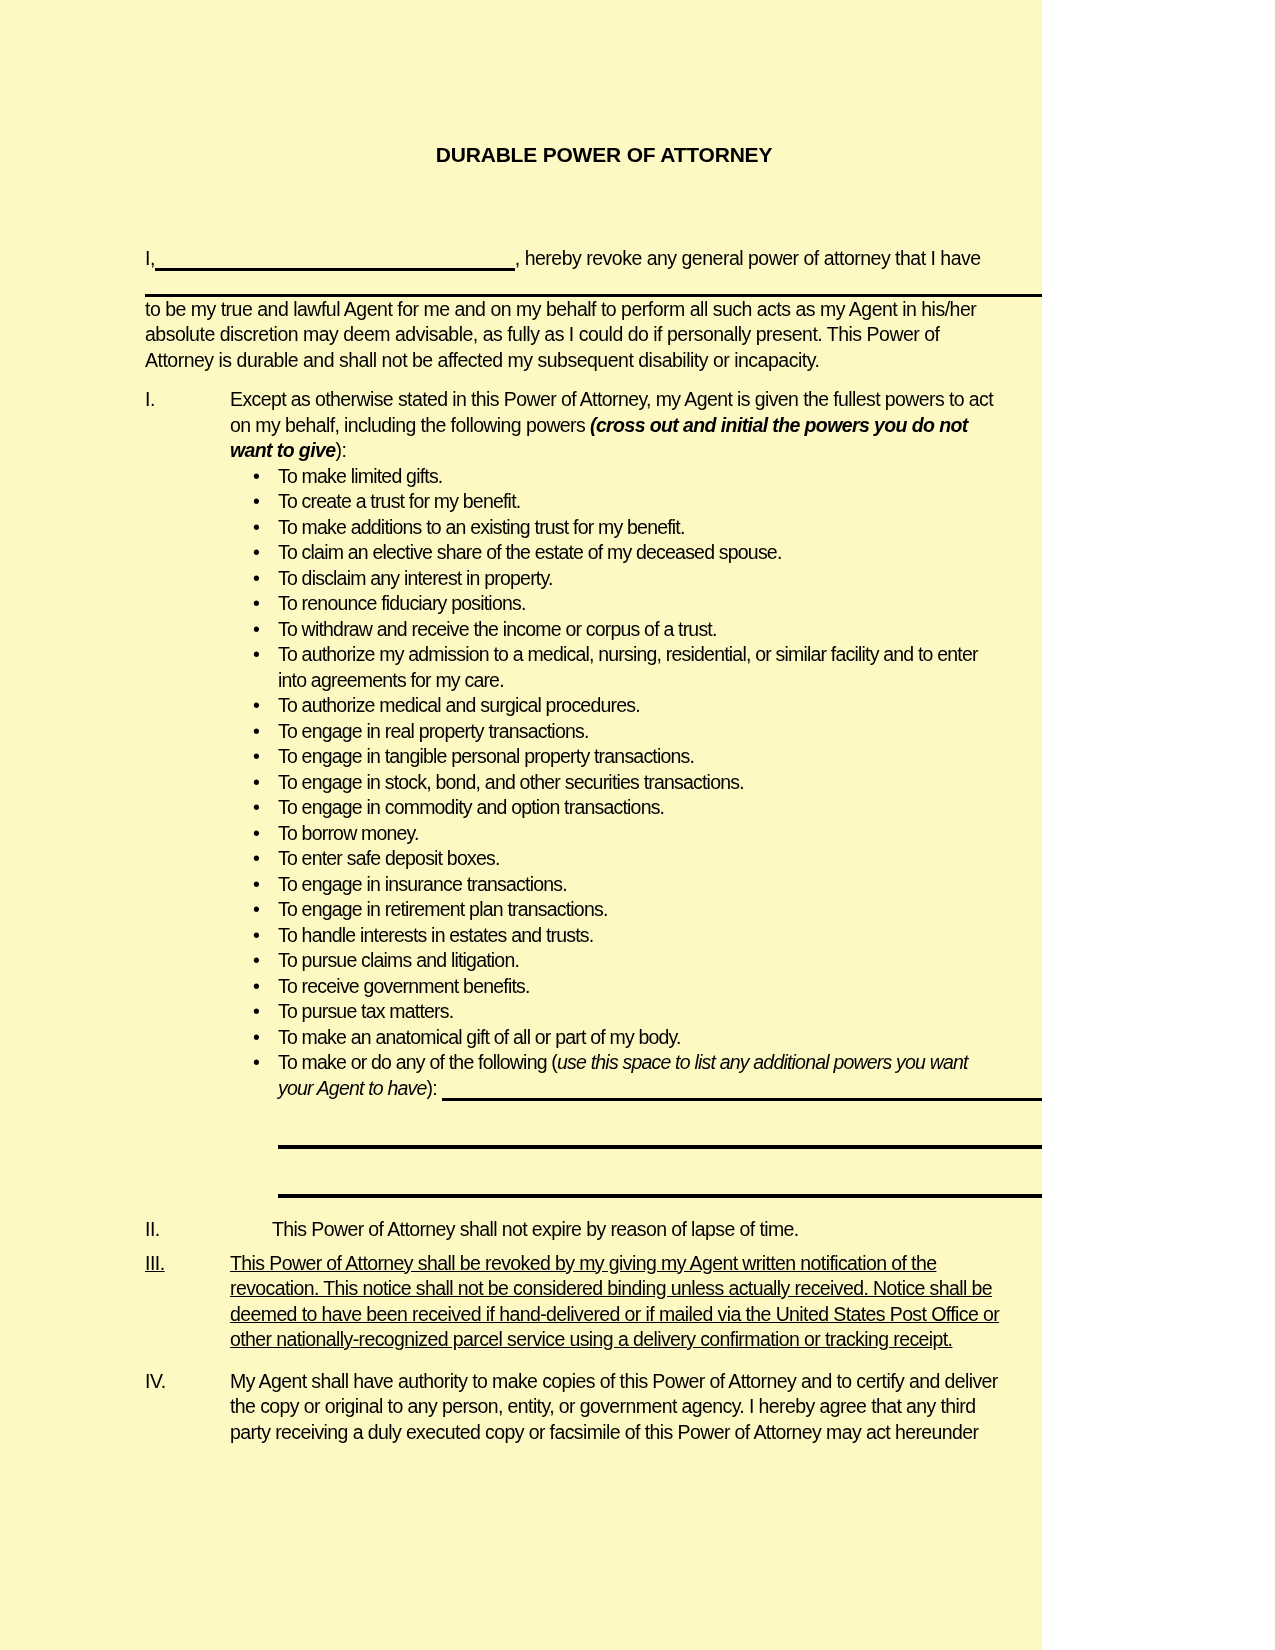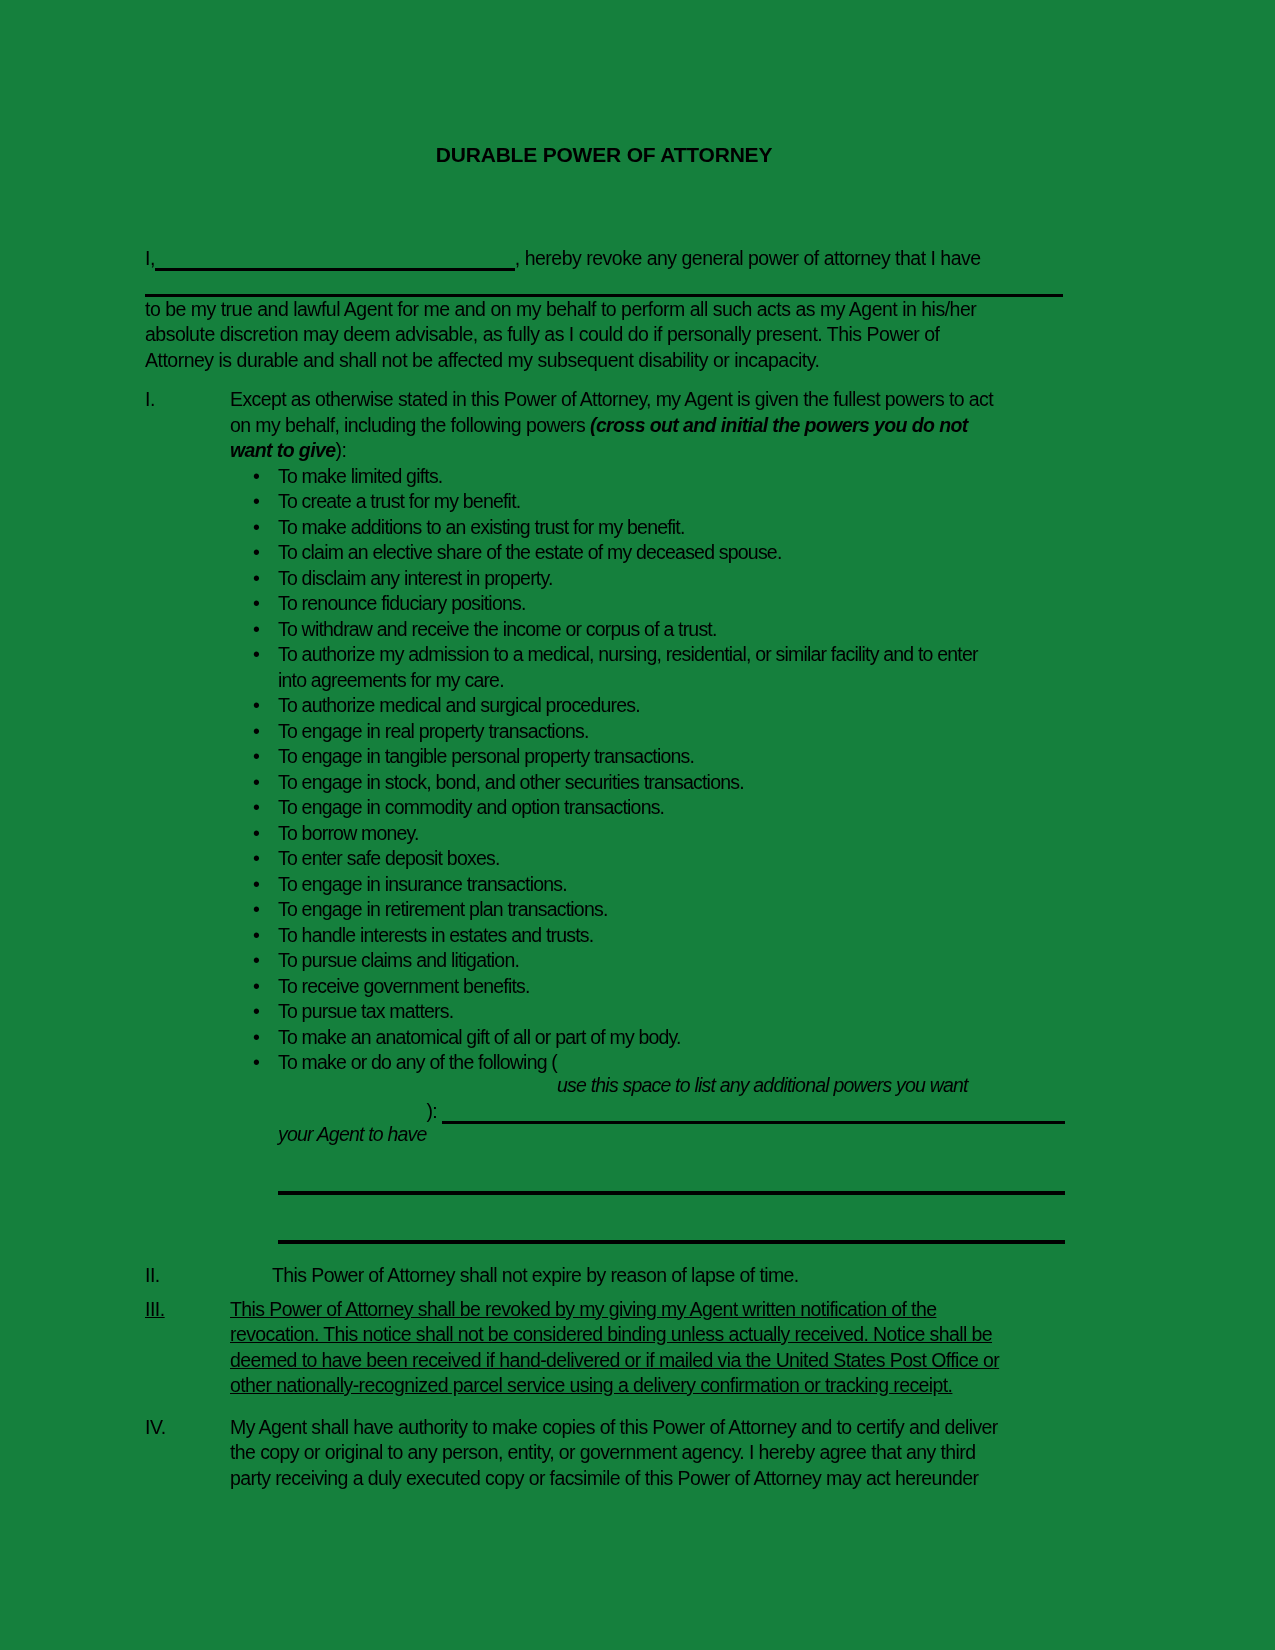--- a/index.html
+++ b/index.html
@@ -1,24 +1,24 @@
 <!DOCTYPE html>
 <html><head>
 <meta charset="utf-8">
 <style>
   html,body{margin:0;padding:0;background:#ffffff;}
-  .page{position:relative;width:1275px;height:1650px;background:#15803d;overflow:hidden;
+  .page{position:relative;width:1042px;height:1650px;background:#fef9c3;overflow:hidden;
         font-family:"Liberation Sans","DejaVu Sans",sans-serif;color:#000;}
   .content{position:absolute;left:145px;top:143px;width:918px;}
   .doc-title{font-size:21px;font-weight:bold;letter-spacing:-0.2px;text-align:center;line-height:24px;white-space:pre;}
   .body-text{font-size:19.5px;letter-spacing:-0.5px;line-height:25.5px;}
   #intro{margin-top:79px;}
   .pline{display:flex;align-items:flex-start;}
   .pline span{white-space:pre;}
-  .it{font-style:italic;margin-top:23px;}
+  .it{font-style:italic;}
   .bi{font-style:italic;font-weight:bold;}
   .blank{display:inline-block;border-bottom:3px solid #000;height:14px;align-self:flex-end;margin-bottom:1px;}
   .fill{flex:1 1 auto;border-bottom:3px solid #000;height:22px;}
   .section{display:flex;}
   .sec-label{width:85px;flex:0 0 85px;white-space:pre;}
   .sec-body{flex:1 1 auto;letter-spacing:-0.6px;}
   .s1{margin-top:14px;}
   .s2{margin-top:19px;gap:42px;}
   .s3{margin-top:8px;text-decoration:underline;}
   .s4{margin-top:16px;}

